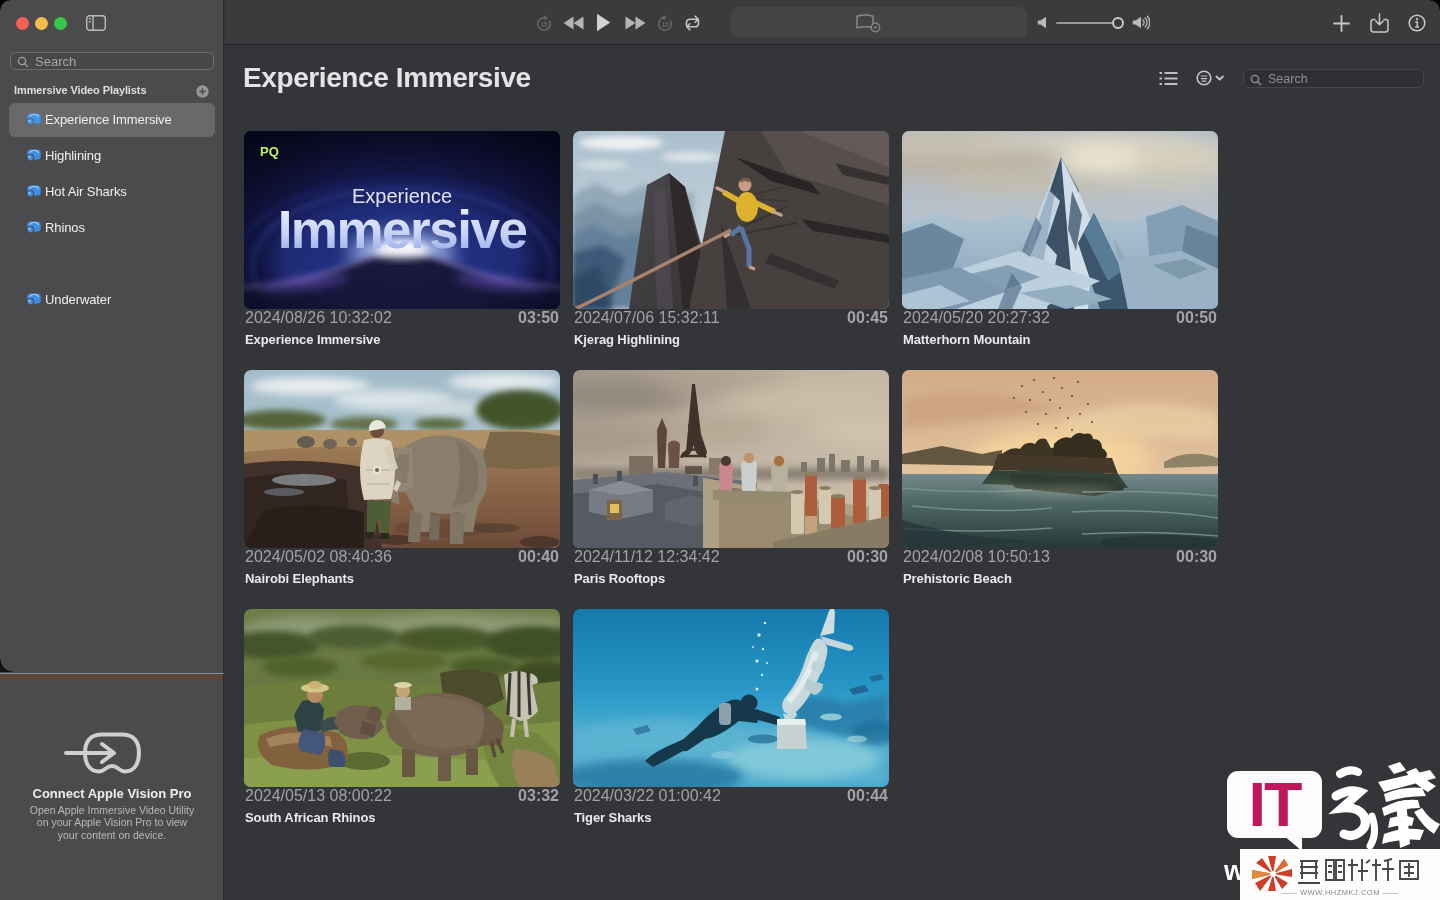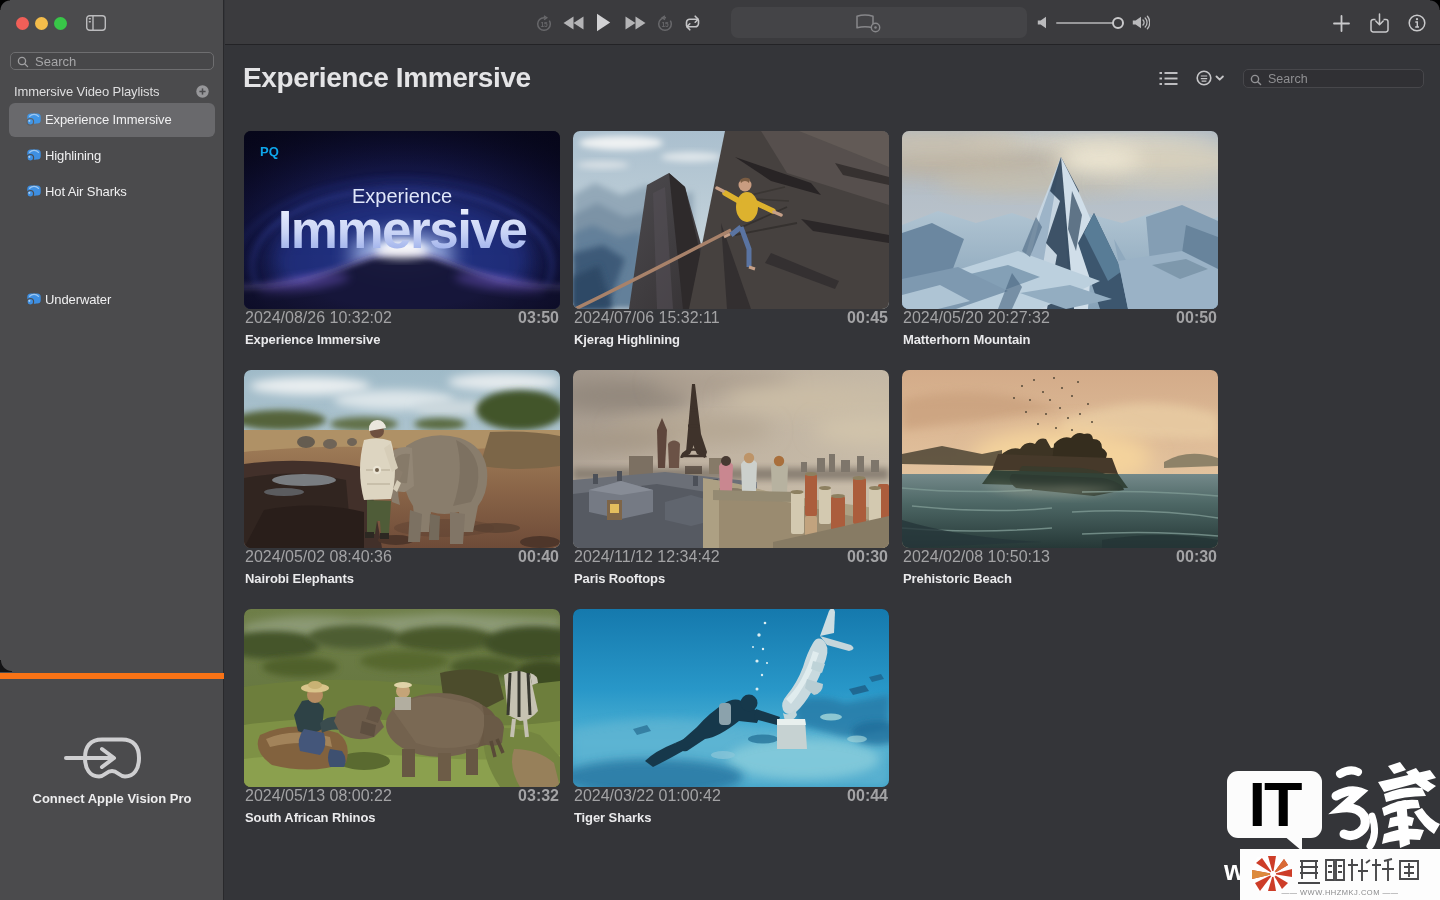--- a/index.html
+++ b/index.html
@@ -2,46 +2,46 @@
 <html><head><meta charset="utf-8">
 <style>
 *{margin:0;padding:0;box-sizing:border-box}
 html,body{width:1440px;height:900px;overflow:hidden;background:#343539;font-family:"Liberation Sans",sans-serif}
 #win{position:relative;width:1440px;height:672px;background:#343539}
 .abs{position:absolute}
 
 #side{position:absolute;left:0;top:0;width:224px;height:900px;background:#4b4b4d;border-right:1px solid #29292c}
 .tl{position:absolute;top:16.5px;width:13px;height:13px;border-radius:50%}
 #sfield{position:absolute;left:10px;top:52px;width:204px;height:18px;border:1px solid #6e6e70;border-radius:5px;background:#474749;color:#a6a6a8;font-size:13px;line-height:16px}
-#shead{position:absolute;left:14px;top:84px;font-size:13px;font-weight:normal;color:#dededf;letter-spacing:-0.1px}
+#shead{position:absolute;left:14px;top:84px;font-size:11px;font-weight:bold;color:#dededf;letter-spacing:-0.1px}
 .row{position:absolute;left:9px;width:206px;height:34px;border-radius:6px}
 .rowtxt{position:absolute;left:36px;top:9px;font-size:13px;color:#f0f0f1;letter-spacing:-0.1px}
 .rowico{position:absolute;left:17px;top:9px}
-#vppane{position:absolute;left:0;top:673px;width:224px;border-top:6px solid #f97316;height:227px}
+#vppane{position:absolute;left:0;top:673px;width:224px;border-top:1px solid #f97316;height:227px}
 #vpt{position:absolute;left:0;top:112px;width:224px;text-align:center;font-size:13px;font-weight:bold;color:#ededee}
 #vpd{position:absolute;left:12px;top:130px;width:200px;text-align:center;font-size:10.5px;line-height:12.3px;color:#b9b9bb}
 
 #tbar{position:absolute;left:225px;top:0;width:1215px;height:45px;background:#3b3b3e;border-bottom:1px solid #232326}
 #seg{position:absolute;left:731px;top:7px;width:296px;height:31px;background:#444447;border-radius:7px}
 
 #title{position:absolute;left:243px;top:62px;font-size:28px;font-weight:bold;color:#e4e4e6;letter-spacing:-0.4px}
 #csearch{position:absolute;left:1243px;top:69px;width:181px;height:19px;background:#303034;border:1px solid #47474b;border-radius:5px}
 #csearch span{position:absolute;left:24px;top:2px;font-size:12.5px;color:#8f8f92}
 
 .card{position:absolute;width:316px}
 .thumb{position:absolute;left:0;top:0;width:316px;height:178px;border-radius:7px;overflow:hidden;background:#222}
 .meta{position:absolute;left:1px;top:178px;width:314px;font-size:16px;color:#a3a3a5}
 .meta b{float:right;font-weight:bold}
 .ctitle{position:absolute;left:1px;top:201px;width:314px;font-size:13px;font-weight:bold;color:#eaeaec;letter-spacing:-0.1px}
-.pq{position:absolute;left:16px;top:13px;font-size:13px;font-weight:bold;color:#0ea5e9;z-index:3}
+.pq{position:absolute;left:16px;top:13px;font-size:13px;font-weight:bold;color:#bef264;z-index:3}
 #corner{position:absolute;left:0;bottom:0;width:12px;height:12px;background:radial-gradient(circle at 12px 0px,rgba(0,0,0,0) 10.5px,#131315 11.5px)}
 
 #wmw{position:absolute;left:1224px;top:856px;color:#fff;font-weight:bold;font-size:27px}
 #itbox{position:absolute;left:1227px;top:771px;width:95px;height:67px;background:#fcfcfc;border-radius:11px}
-#itbox span{position:absolute;left:0;top:0px;width:95px;text-align:center;font-size:63px;line-height:67px;font-weight:bold;color:#000000;letter-spacing:-2px}
+#itbox span{position:absolute;left:0;top:0px;width:95px;text-align:center;font-size:63px;line-height:67px;font-weight:bold;color:#be185d;letter-spacing:-2px}
 #ittail{position:absolute;left:1283px;top:835px;width:0;height:0;border-top:16px solid #fcfcfc;border-left:19px solid transparent}
 #whitebox{position:absolute;left:1240px;top:849px;width:200px;height:51px;background:#fdfdfd}
 </style></head>
 <body>
 <div id="win">
 
 <div id="side">
   <div class="tl" style="left:16px;background:#f15f58"></div>
   <div class="tl" style="left:35px;background:#f4bd4b"></div>
   <div class="tl" style="left:54px;background:#38c648"></div>
@@ -88,38 +88,49 @@
   <div class="row" style="top:175px">
         <svg class="rowico" width="16" height="14" viewBox="0 0 20 17">
           <rect x="1.6" y="1.6" width="16.8" height="12.4" rx="4.4" fill="#3e8fe2"></rect>
           <path d="M6.5 14 c1.6 -1.8 4.4 -1.8 6 0 Z" fill="#3e8fe2"></path>
           <path d="M4.6 5 a7.5 7.5 0 0 1 11 0.3" fill="none" stroke="#9cc7f2" stroke-width="1.6" stroke-linecap="round"></path>
           <circle cx="5.4" cy="12" r="4.1" fill="#3e8fe2" stroke="#4b4b4d" stroke-width="1.5"></circle>
           <circle cx="4.2" cy="10.8" r="1.3" fill="#a6cdf4"></circle>
         </svg>
         <span class="rowtxt">Hot Air Sharks</span>
       </div>
+  <div class="row" style="top:211px">
+        <svg class="rowico" width="16" height="14" viewBox="0 0 20 17">
+          <rect x="1.6" y="1.6" width="16.8" height="12.4" rx="4.4" fill="#3e8fe2"></rect>
+          <path d="M6.5 14 c1.6 -1.8 4.4 -1.8 6 0 Z" fill="#3e8fe2"></path>
+          <path d="M4.6 5 a7.5 7.5 0 0 1 11 0.3" fill="none" stroke="#9cc7f2" stroke-width="1.6" stroke-linecap="round"></path>
+          <circle cx="5.4" cy="12" r="4.1" fill="#3e8fe2" stroke="#4b4b4d" stroke-width="1.5"></circle>
+          <circle cx="4.2" cy="10.8" r="1.3" fill="#a6cdf4"></circle>
+        </svg>
+        <span class="rowtxt">Rhinos</span>
+      </div>
   <div class="row" style="top:283px">
         <svg class="rowico" width="16" height="14" viewBox="0 0 20 17">
           <rect x="1.6" y="1.6" width="16.8" height="12.4" rx="4.4" fill="#3e8fe2"></rect>
           <path d="M6.5 14 c1.6 -1.8 4.4 -1.8 6 0 Z" fill="#3e8fe2"></path>
           <path d="M4.6 5 a7.5 7.5 0 0 1 11 0.3" fill="none" stroke="#9cc7f2" stroke-width="1.6" stroke-linecap="round"></path>
           <circle cx="5.4" cy="12" r="4.1" fill="#3e8fe2" stroke="#4b4b4d" stroke-width="1.5"></circle>
           <circle cx="4.2" cy="10.8" r="1.3" fill="#a6cdf4"></circle>
         </svg>
         <span class="rowtxt">Underwater</span>
       </div>
   <div id="vppane">
     <svg class="abs" style="left:64px;top:58px" width="96" height="50" viewBox="0 0 96 50">
       <path d="M27 21 h-25" stroke="#cfcfd1" stroke-width="4" stroke-linecap="round" fill="none"></path>
       <path d="M38 12 L50 21 L38 30" fill="none" stroke="#cfcfd1" stroke-width="4" stroke-linecap="round" stroke-linejoin="round"></path>
       <path d="M27 21 h20" stroke="#cfcfd1" stroke-width="4" fill="none"></path>
       <path d="M38 2.5 C26 2.5 21 10 21 21 C21 32 26 39.5 35 39.5 C41 39.5 42 34 48 34 C54 34 55 39.5 61 39.5 C70 39.5 75 32 75 21 C75 10 70 2.5 58 2.5 Z" fill="none" stroke="#cfcfd1" stroke-width="4"></path>
     </svg>
     <div id="vpt">Connect Apple Vision Pro</div>
+    <div id="vpd">Open Apple Immersive Video Utility<br>on your Apple Vision Pro to view<br>your content on device.</div>
   </div>
 </div>
 
 <div id="tbar"></div>
 <div id="seg"></div>
 <svg class="abs" style="left:536px;top:15px" width="16" height="17" viewBox="0 0 16 17">
       <circle cx="8" cy="9" r="6.3" fill="none" stroke="#68686b" stroke-width="1.5" stroke-dasharray="30 5"></circle>
       <path d="M8 0.8 l2.8 1.9 -2.8 1.9" fill="none" stroke="#68686b" stroke-width="1.4"></path>
       <text x="8" y="11.6" font-size="6.5" font-weight="bold" fill="#68686b" text-anchor="middle">15</text>
     </svg>

